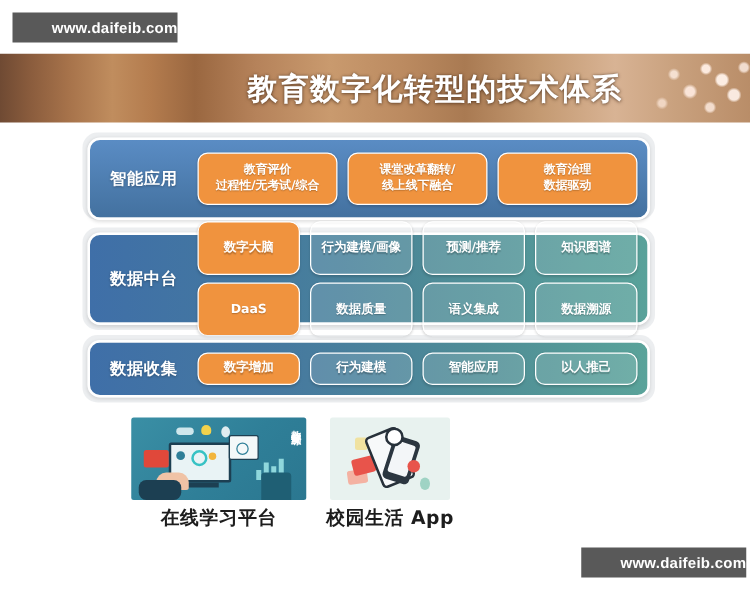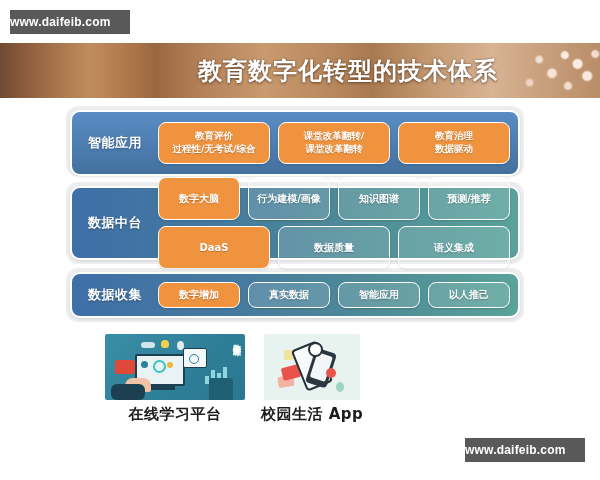--- a/index.html
+++ b/index.html
@@ -18,22 +18,23 @@
   
   .watermark {
     position: absolute;
     background: #595959;
     color: #ffffff;
     font-size: 12px;
     font-weight: bold;
     letter-spacing: .2px;
     display: flex;
     align-items: center;
-    justify-content: flex-start;
+    justify-content: flex-end;
     font-family: "Liberation Sans", sans-serif;
+    padding-left: 12px;
   }
   .watermark-top {
     left: 10px;
     top: 10px;
     width: 120px;
     height: 24px;
   }
   .watermark-bottom {
     left: 465px;
     top: 438px;
@@ -278,21 +279,21 @@
 <div class="row" id="row-smart-app">
   <div class="row-label">智能应用</div>
   <div class="row-body">
     <div class="cell-line">
       <div class="cell orange">
         <span>教育评价</span>
         <span>过程性/无考试/综合</span>
       </div>
       <div class="cell orange">
         <span>课堂改革翻转/</span>
-        <span>课堂改革翻转</span>
+        <span>线上线下融合</span>
       </div>
       <div class="cell orange">
         <span>教育治理</span>
         <span>数据驱动</span>
       </div>
     </div>
   </div>
 </div>
 
 <div class="row-shadowwrap" style="top:182px;height:82px;"></div>
@@ -300,50 +301,53 @@
   <div class="row-label">数据中台</div>
   <div class="row-body">
     <div class="cell-line">
       <div class="cell orange">
         <span>数字大脑</span>
       </div>
       <div class="cell teal">
         <span>行为建模/画像</span>
       </div>
       <div class="cell teal">
+        <span>预测/推荐</span>
+      </div>
+      <div class="cell teal">
         <span>知识图谱</span>
       </div>
-      <div class="cell teal">
-        <span>预测/推荐</span>
-      </div>
     </div>
     <div class="cell-line">
       <div class="cell orange">
         <span>DaaS</span>
       </div>
       <div class="cell teal">
         <span>数据质量</span>
       </div>
       <div class="cell teal">
         <span>语义集成</span>
+      </div>
+      <div class="cell teal">
+        <span>数据溯源</span>
       </div>
     </div>
   </div>
 </div>
 
 <div class="row-shadowwrap" style="top:268px;height:54px;"></div>
 <div class="row" id="row-data-collect">
   <div class="row-label">数据收集</div>
   <div class="row-body">
     <div class="cell-line">
       <div class="cell orange">
         <span>数字增加</span>
       </div>
       <div class="cell teal">
-        <span>真实数据</span>
+        <span>行为建模</span>
       </div>
       <div class="cell teal">
         <span>智能应用</span>
       </div>
       <div class="cell teal">
         <span>以人推己</span>
       </div>
     </div>
   </div>
 </div>

